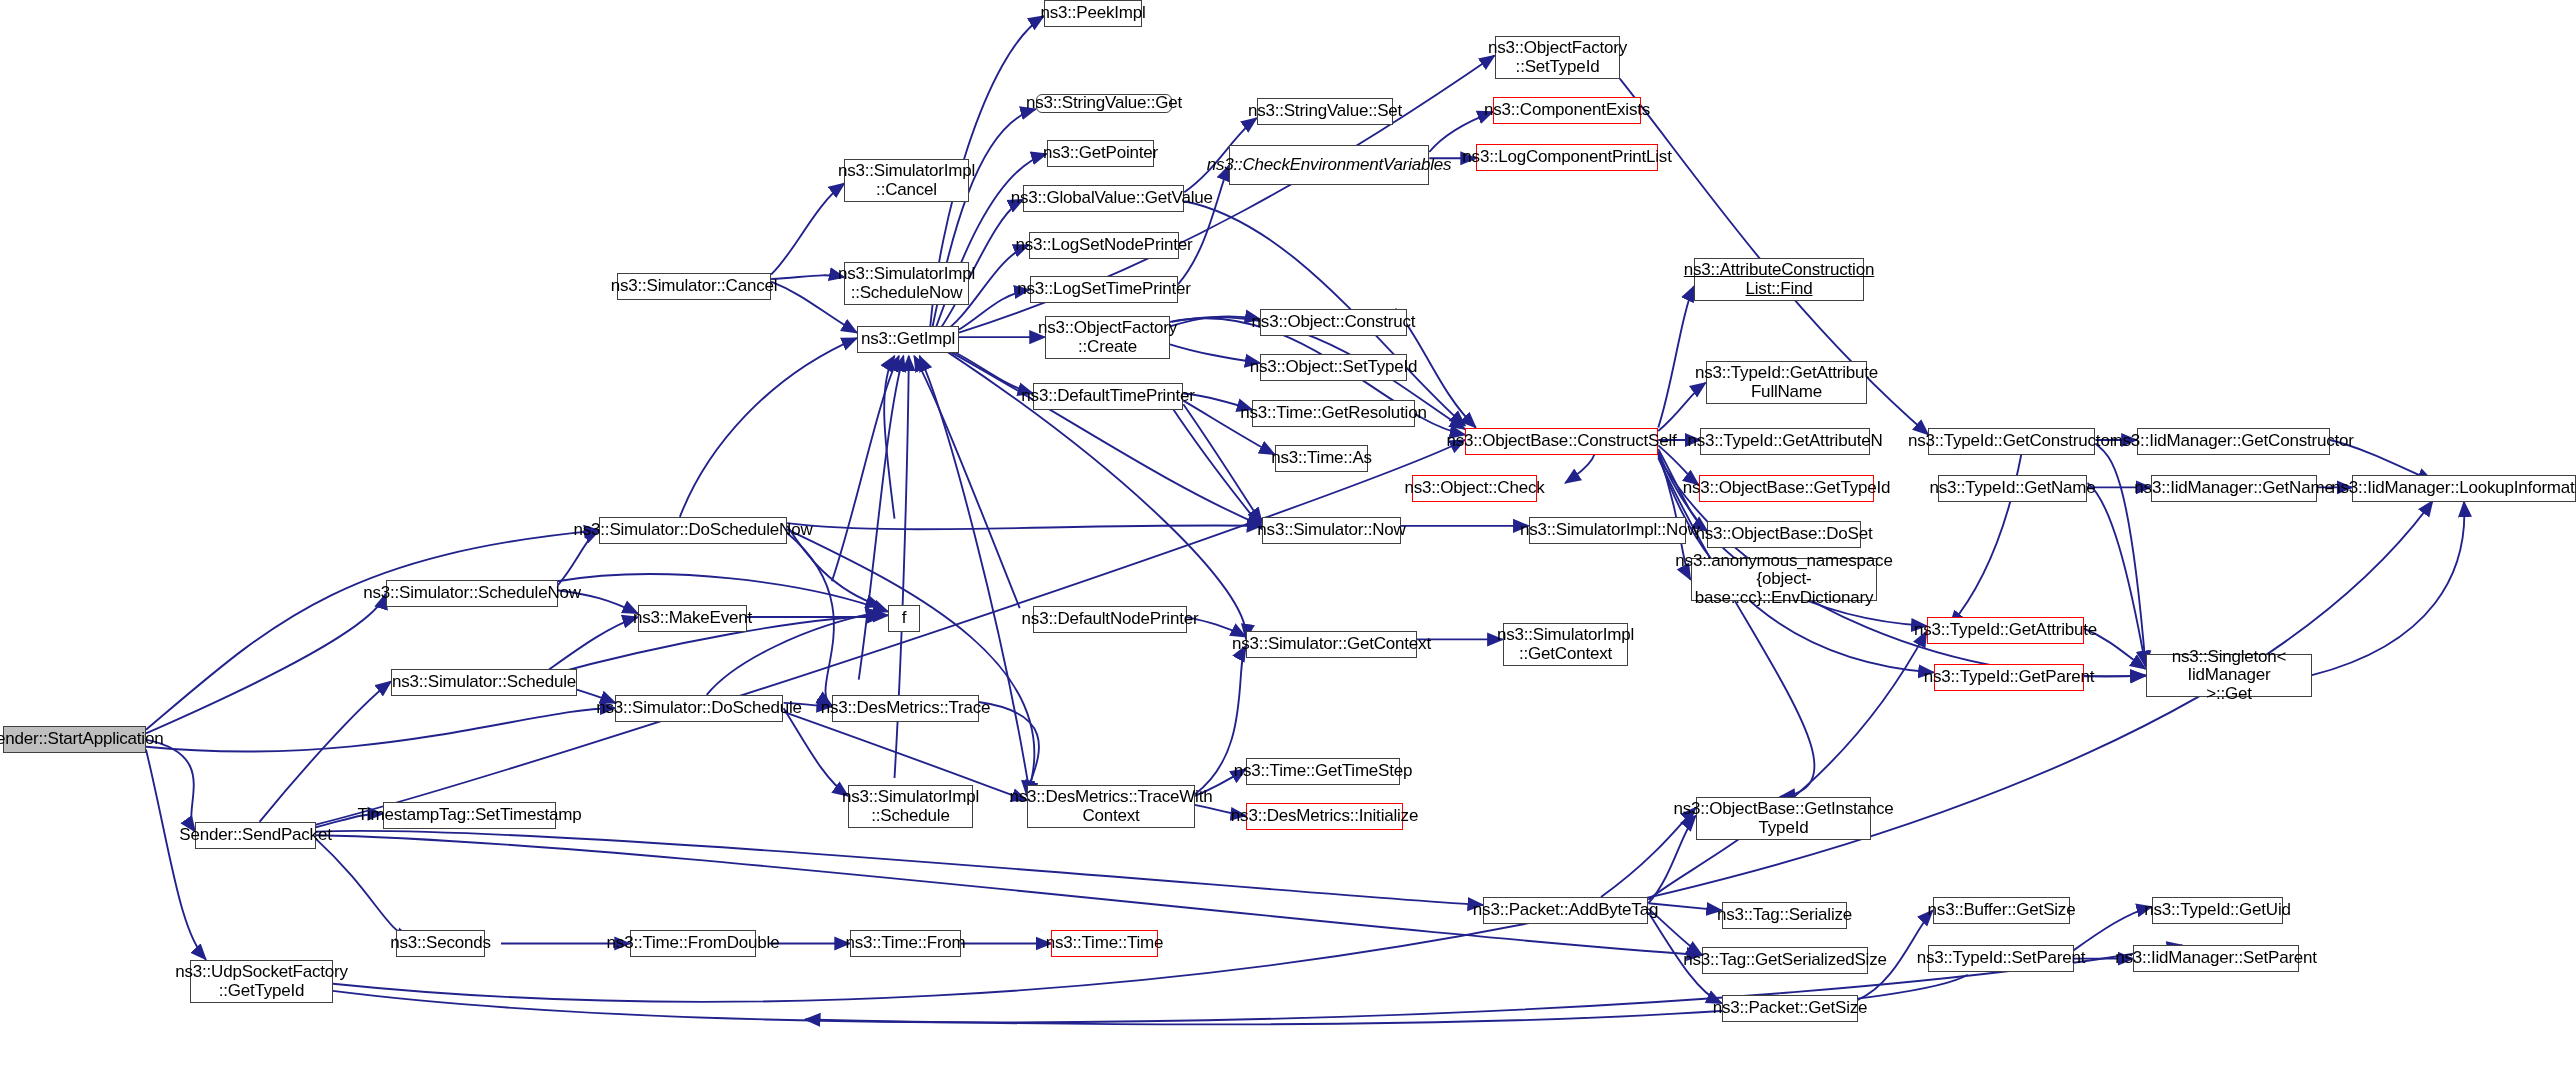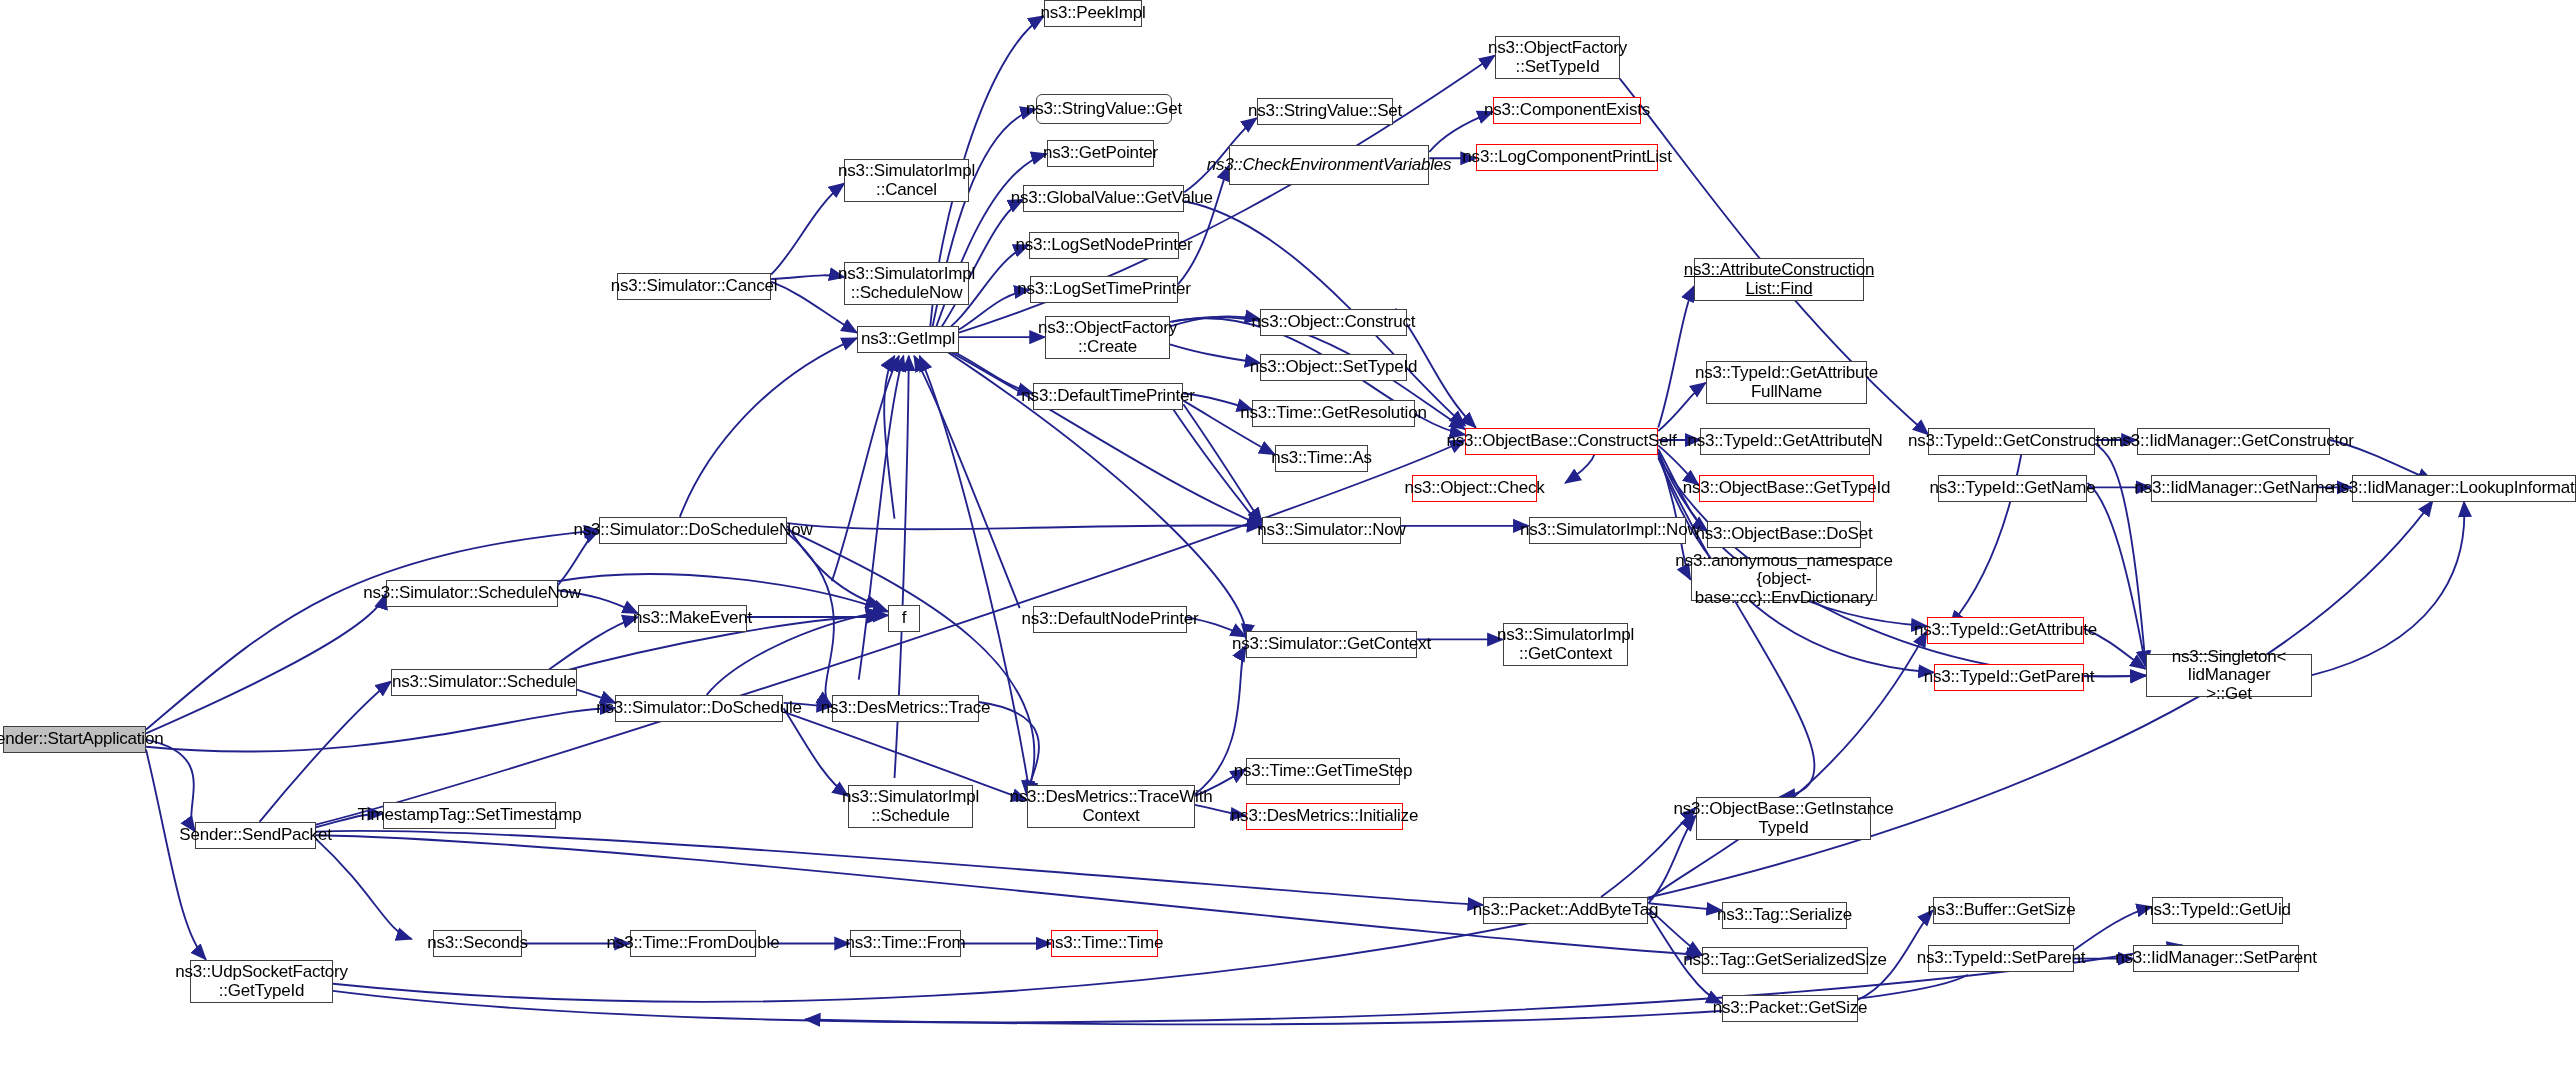--- a/index.html
+++ b/index.html
@@ -184,34 +184,34 @@
       <path d="M2200,1090 C2150,1120 1800,1160 900,1140"></path>
 
       <path d="M1843,1006 C1900,960 2050,900 2154,706"></path>
     </g>
   </svg>
 <div class="node root" style="left: 2.7px; top: 726px; width: 143px; height: 27px;">Sender::StartApplication</div>
     <div class="node" style="left: 195px; top: 822px; width: 121px; height: 27px;">Sender::SendPacket</div>
     <div class="node" style="left: 190px; top: 960px; width: 143px; height: 43px;">ns3::UdpSocketFactory
 ::GetTypeId</div>
     <div class="node" style="left: 383px; top: 802px; width: 173px; height: 27px;">TimestampTag::SetTimestamp</div>
-    <div class="node" style="left: 433px; top: 930px; width: 89px; height: 27px;">ns3::Seconds</div>
+    <div class="node" style="left: 396px; top: 930px; width: 89px; height: 27px;">ns3::Seconds</div>
     <div class="node" style="left: 630px; top: 930px; width: 126px; height: 27px;">ns3::Time::FromDouble</div>
     <div class="node" style="left: 850px; top: 930px; width: 111px; height: 27px;">ns3::Time::From</div>
     <div class="node red" style="left: 1051px; top: 930px; width: 107px; height: 27px;">ns3::Time::Time</div>
     <div class="node" style="left: 386px; top: 580px; width: 172px; height: 27px;">ns3::Simulator::ScheduleNow</div>
     <div class="node" style="left: 391px; top: 669px; width: 186px; height: 27px;">ns3::Simulator::Schedule</div>
     <div class="node" style="left: 617px; top: 273px; width: 154px; height: 27px;">ns3::Simulator::Cancel</div>
     <div class="node" style="left: 844px; top: 159px; width: 125px; height: 43px;">ns3::SimulatorImpl
 ::Cancel</div>
     <div class="node" style="left: 844px; top: 262px; width: 125px; height: 43px;">ns3::SimulatorImpl
 ::ScheduleNow</div>
     <div class="node" style="left: 857px; top: 326px; width: 102px; height: 27px;">ns3::GetImpl</div>
     <div class="node" style="left: 1044px; top: 0px; width: 98px; height: 27px;">ns3::PeekImpl</div>
-    <div class="node" style="left: 1036px; top: 94px; width: 136px; height: 30px; border-radius: 6px;">ns3::StringValue::Get</div>
+    <div class="node" style="left: 1036px; top: 94px; width: 136px; height: 19px; border-radius: 6px;">ns3::StringValue::Get</div>
     <div class="node" style="left: 1047px; top: 140px; width: 107px; height: 27px;">ns3::GetPointer</div>
     <div class="node" style="left: 1023px; top: 185px; width: 161px; height: 27px; padding-left: 20px;">ns3::GlobalValue::GetValue</div>
     <div class="node" style="left: 1029px; top: 232px; width: 150px; height: 27px;">ns3::LogSetNodePrinter</div>
     <div class="node" style="left: 1030px; top: 276px; width: 148px; height: 27px;">ns3::LogSetTimePrinter</div>
     <div class="node" style="left: 1045px; top: 316px; width: 125px; height: 43px;">ns3::ObjectFactory
 ::Create</div>
     <div class="node" style="left: 1033px; top: 383px; width: 150px; height: 27px;">ns3::DefaultTimePrinter</div>
     <div class="node" style="left: 1257px; top: 98px; width: 136px; height: 27px;">ns3::StringValue::Set</div>
     <div class="node" style="left: 1229px; top: 145px; width: 200px; height: 40px; font-style: italic;">ns3::CheckEnvironmentVariables</div>
     <div class="node red" style="left: 1493px; top: 97px; width: 148px; height: 27px;">ns3::ComponentExists</div>

